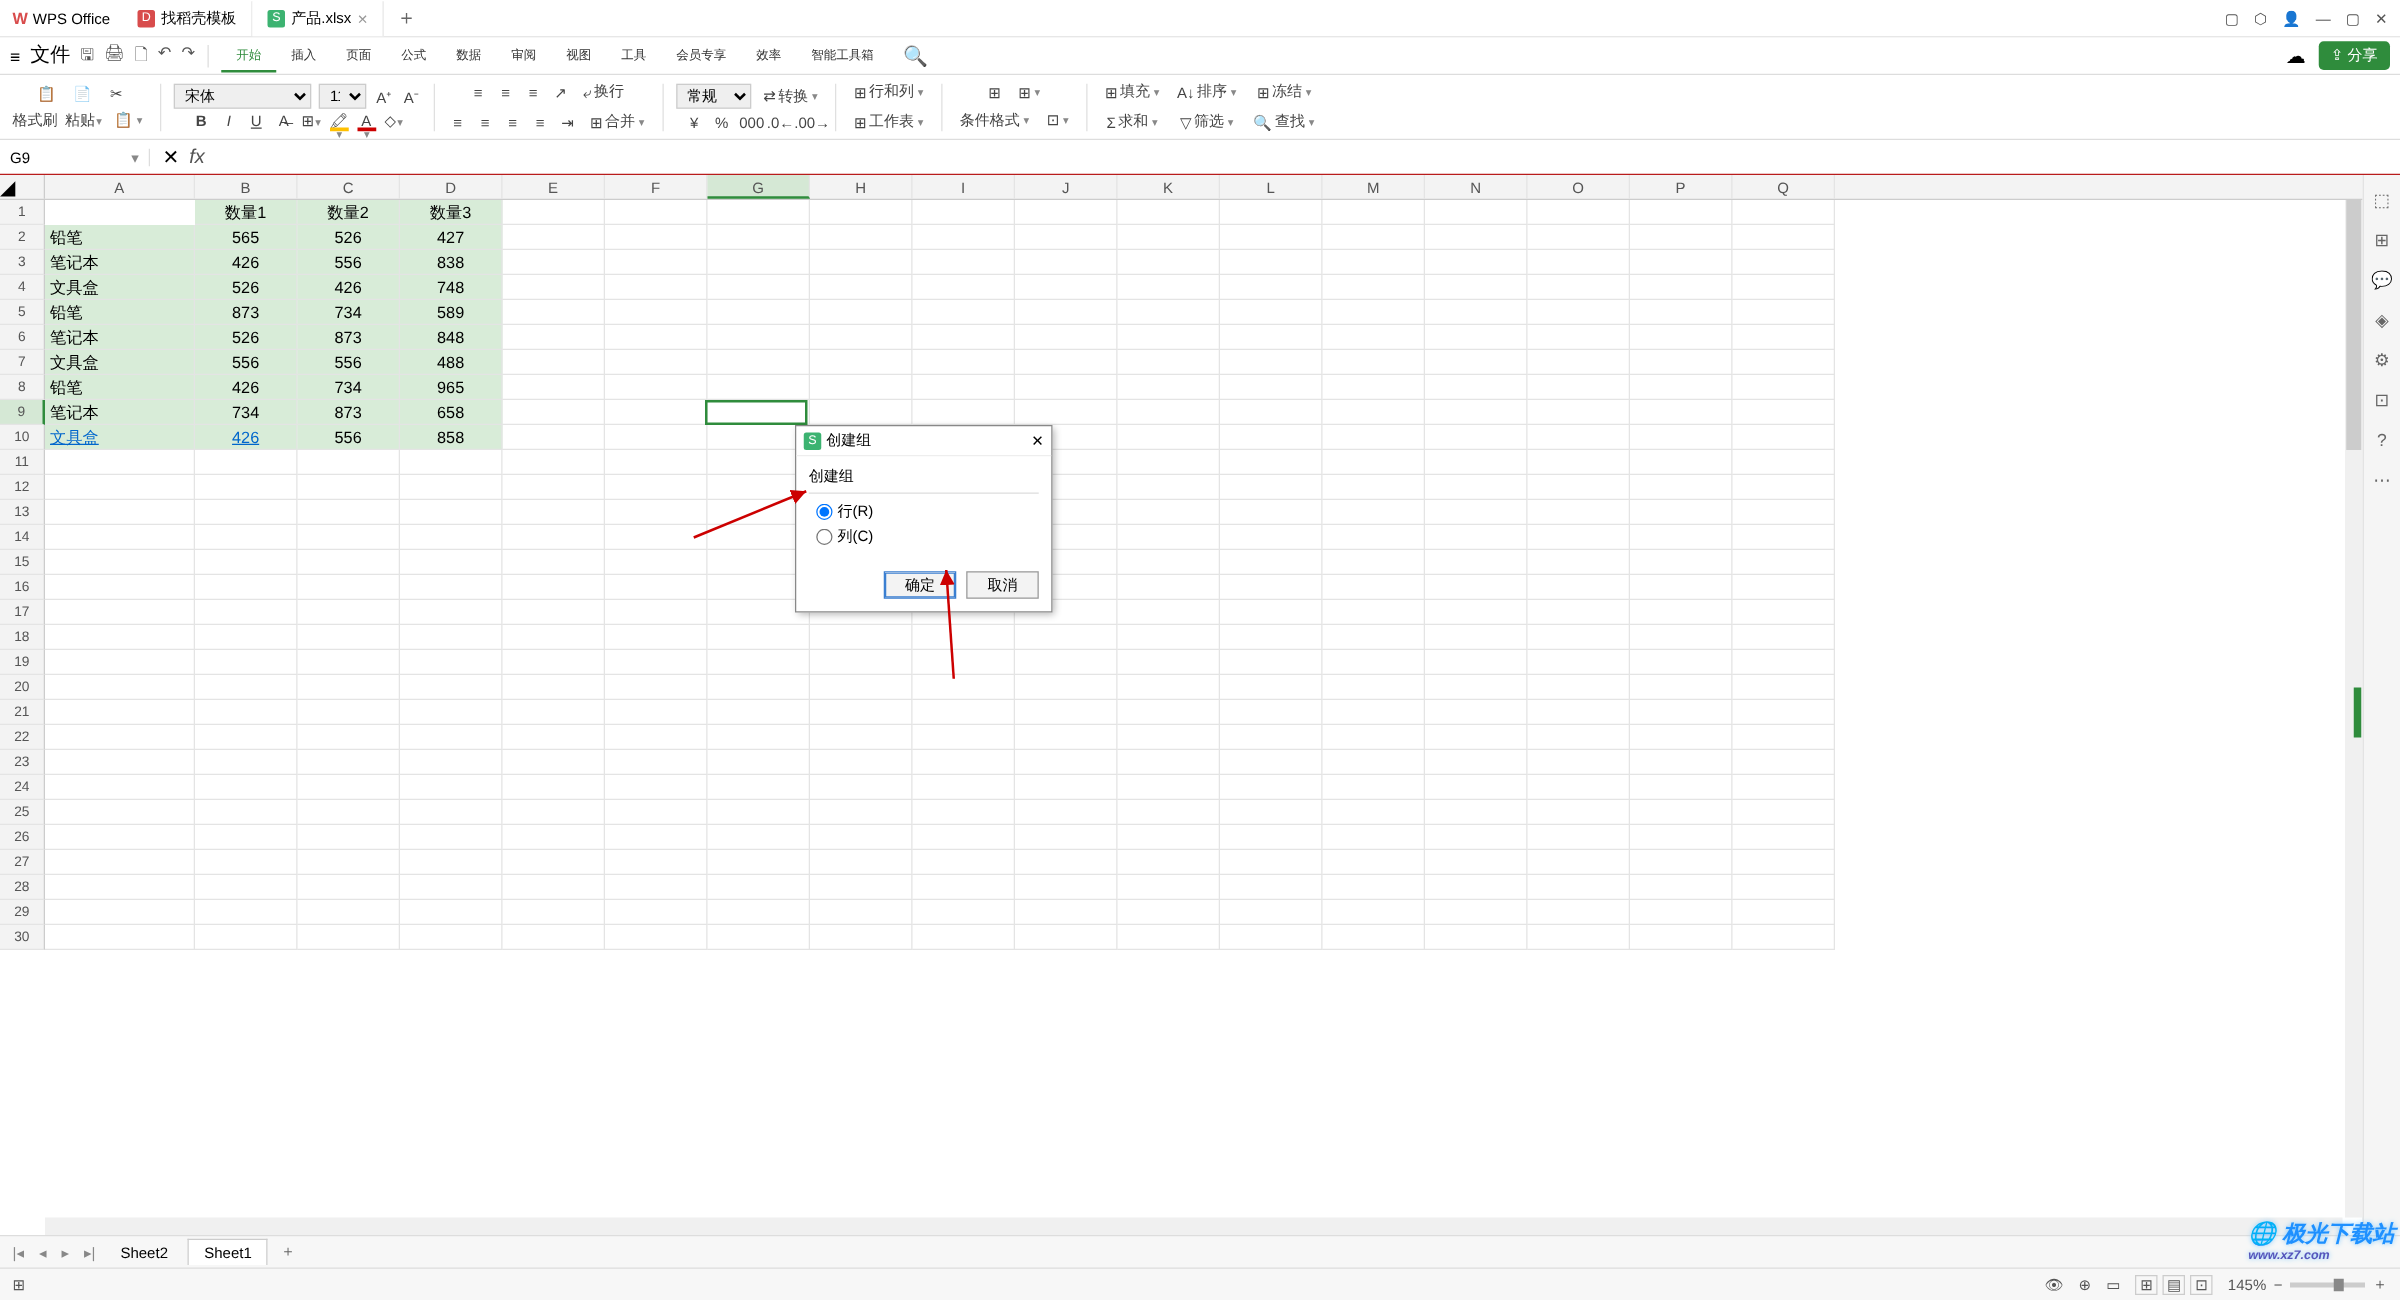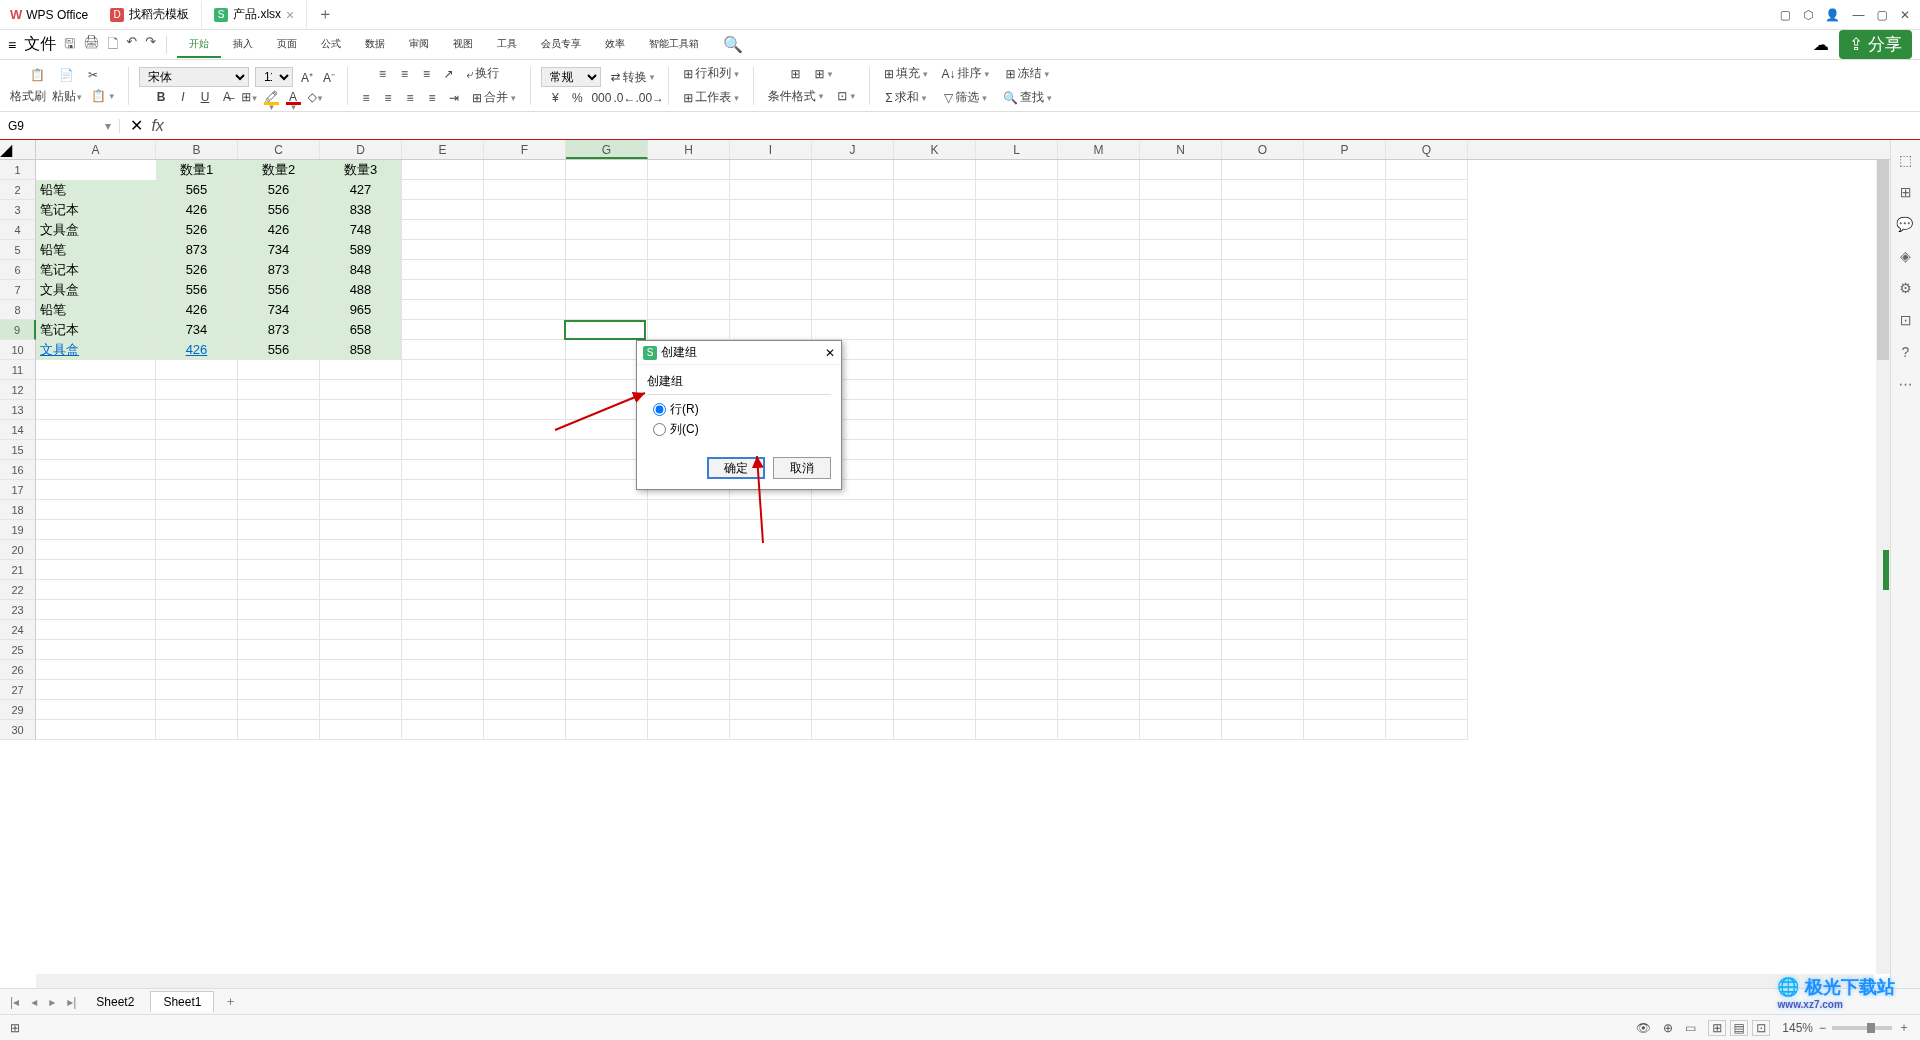--- a/index.html
+++ b/index.html
@@ -25,21 +25,21 @@
 .menubar .hamburger { cursor: pointer; font-size: 14px; }
 .menubar .quick-icons { display: flex; gap: 8px; color: #555; }
 .menubar .quick-icons span { cursor: pointer; font-size: 13px; }
 .menubar .divider { width: 1px; height: 18px; background: #ddd; margin: 0 8px; }
 .menubar .tabs { display: flex; gap: 0; }
 .menubar .tabs .mtab { padding: 5px 12px; font-size: 10px; cursor: pointer; color: #333; }
 .menubar .tabs .mtab.active { color: #2f8c3c; border-bottom: 2px solid #2f8c3c; font-weight: 500; }
 .menubar .search-icon { padding: 0 10px; color: #666; cursor: pointer; }
 .menubar .spacer { flex: 1; }
 .menubar .right-icons { display: flex; gap: 10px; align-items: center; }
-.menubar .share-btn { background: #2f8c3c; color: #fff; padding: 3px 10px; border-radius: 4px; font-size: 17px; cursor: pointer; }
+.menubar .share-btn { background: #2f8c3c; color: #fff; padding: 3px 10px; border-radius: 4px; font-size: 12px; cursor: pointer; }
 
 
 .ribbon { height: 52px; background: #fff; border-bottom: 1px solid #ddd; display: flex; align-items: center; padding: 0 10px; gap: 6px; font-size: 12px; color: #444; }
 .ribbon .group { display: flex; flex-direction: column; gap: 3px; align-items: center; }
 .ribbon .grow { display: flex; gap: 6px; align-items: center; }
 .ribbon .vdivider { width: 1px; height: 38px; background: #e0e0e0; margin: 0 4px; }
 .ribbon .icon-btn { cursor: pointer; padding: 2px 4px; display: flex; align-items: center; gap: 2px; }
 .ribbon select, .ribbon input { border: 1px solid #ccc; font-size: 12px; padding: 1px 4px; }
 .ribbon .font-select { width: 110px; height: 20px; }
 .ribbon .size-select { width: 38px; height: 20px; }
@@ -103,21 +103,21 @@
 .sheettabs .add { cursor: pointer; padding: 0 6px; color: #666; }
 
 
 .statusbar { height: 26px; background: #f7f7f7; border-top: 1px solid #ddd; display: flex; align-items: center; justify-content: space-between; padding: 0 10px; font-size: 12px; color: #555; }
 .statusbar .right { display: flex; align-items: center; gap: 12px; }
 .statusbar .viewbtns { display: flex; gap: 4px; }
 .statusbar .viewbtns span { border: 1px solid #ccc; width: 18px; height: 16px; display: inline-flex; align-items: center; justify-content: center; cursor: pointer; }
 .statusbar .zoom { display: flex; align-items: center; gap: 6px; }
 
 
-.watermark { position: absolute; right: 25px; bottom: 30px; font-size: 18px; color: #1e90ff; text-shadow: 0 0 4px #7fc9ff; font-weight: bold; }
+.watermark { position: absolute; right: 4px; bottom: 30px; font-size: 18px; color: #1e90ff; text-shadow: 0 0 4px #7fc9ff; font-style: italic; font-weight: bold; }
 .watermark .sub { font-size: 10px; color: #55b; display: block; }
 
 
 .hscroll { position: absolute; bottom: 0; left: 36px; right: 16px; height: 14px; background: #f0f0f0; }
 .vscroll { position: absolute; right: 0; top: 20px; bottom: 14px; width: 14px; background: #f0f0f0; }
 .vscroll .thumb { position: absolute; right: 1px; top: 0; width: 12px; height: 200px; background: #ccc; }
 .vscroll .thumb2 { position: absolute; right: 1px; top: 390px; width: 6px; height: 40px; background: #2f8c3c; }
 </style>
 </head>
 <body>
@@ -848,20 +848,40 @@
           <div class="cell"></div>
           <div class="cell"></div>
           <div class="cell"></div>
           <div class="cell"></div>
           <div class="cell"></div>
           <div class="cell"></div>
           <div class="cell"></div>
           <div class="cell"></div>
         </div>
         <div class="row">
+          <div class="rh">28</div>
+          <div class="cell wide"></div>
+          <div class="cell"></div>
+          <div class="cell"></div>
+          <div class="cell"></div>
+          <div class="cell"></div>
+          <div class="cell"></div>
+          <div class="cell"></div>
+          <div class="cell"></div>
+          <div class="cell"></div>
+          <div class="cell"></div>
+          <div class="cell"></div>
+          <div class="cell"></div>
+          <div class="cell"></div>
+          <div class="cell"></div>
+          <div class="cell"></div>
+          <div class="cell"></div>
+          <div class="cell"></div>
+        </div>
+        <div class="row">
           <div class="rh">29</div>
           <div class="cell wide"></div>
           <div class="cell"></div>
           <div class="cell"></div>
           <div class="cell"></div>
           <div class="cell"></div>
           <div class="cell"></div>
           <div class="cell"></div>
           <div class="cell"></div>
           <div class="cell"></div>

